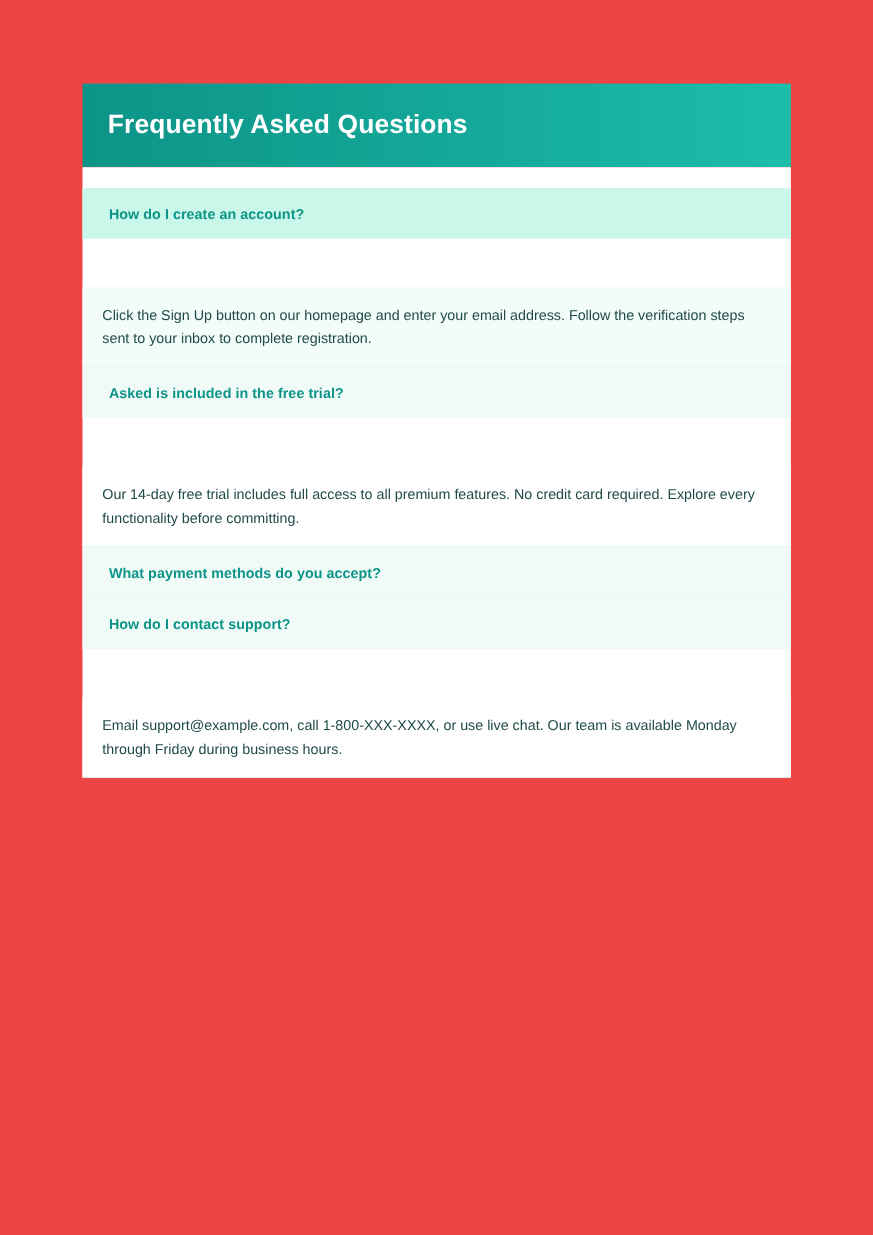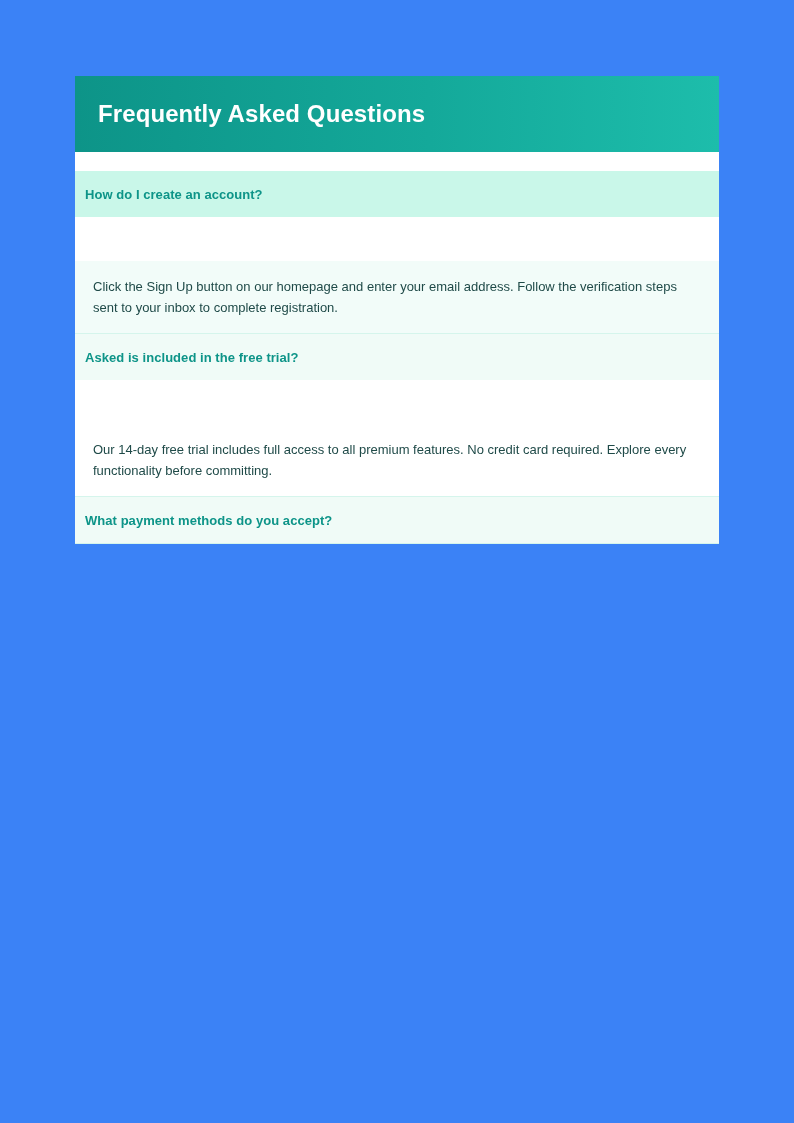--- a/index.html
+++ b/index.html
@@ -11,21 +11,21 @@
     height: 1123px;
     background: #ffffff;
     font-family: "Liberation Sans", sans-serif;
     -webkit-font-smoothing: antialiased;
   }
 
   .page {
     position: relative;
     width: 794px;
     height: 1123px;
-    background: #3b82f6;
+    background: #ef4444;
   }
 
   .faq-wrap {
     position: absolute;
     left: 75px;
     top: 76px;
     width: 644px;
   }
 
   
@@ -59,21 +59,21 @@
   }
   .faq-item:first-child {
     border-top: 0;
   }
 
   .faq-question {
     box-sizing: border-box;
     height: 46px;
     display: flex;
     align-items: center;
-    padding: 0 18px 0 10px;
+    padding: 0 18px 0 24px;
     color: #0d9488;
     font-size: 13px;
     font-weight: bold;
     letter-spacing: 0.05px;
   }
 
   .faq-answer {
     box-sizing: border-box;
     min-height: 72px;
     display: flex;
@@ -113,16 +113,20 @@
         <div class="faq-question">Asked is included in the free trial?</div>
         <div class="faq-answer">Our 14-day free trial includes full access to all premium features. No credit card required. Explore every functionality before committing.</div>
       </div>
 
 
       <div class="faq-item tint-b">
         <div class="faq-question">What payment methods do you accept?</div>
       </div>
 
 
+      <div class="faq-item tint-b">
+        <div class="faq-question">How do I contact support?</div>
+        <div class="faq-answer">Email support@example.com, call 1-800-XXX-XXXX, or use live chat. Our team is available Monday through Friday during business hours.</div>
+      </div>
 
     </div>
   </div>
 </div>
 
 </body></html>

